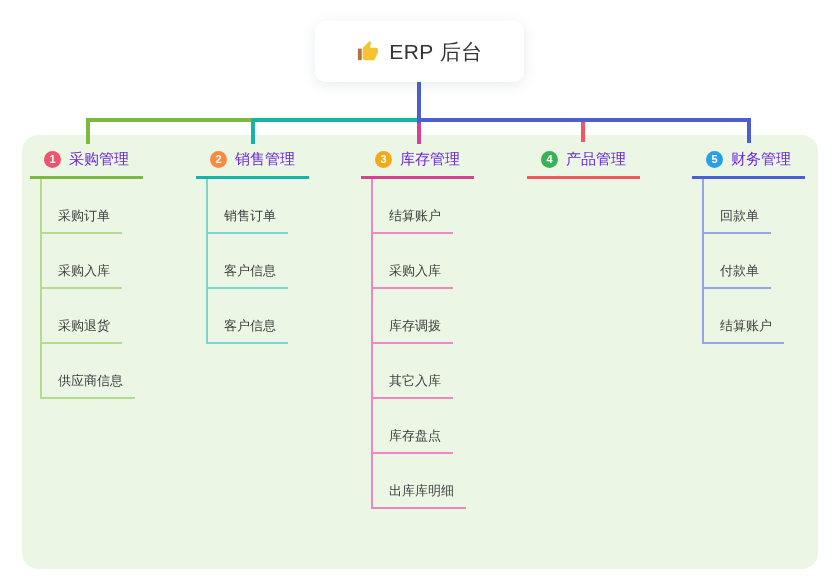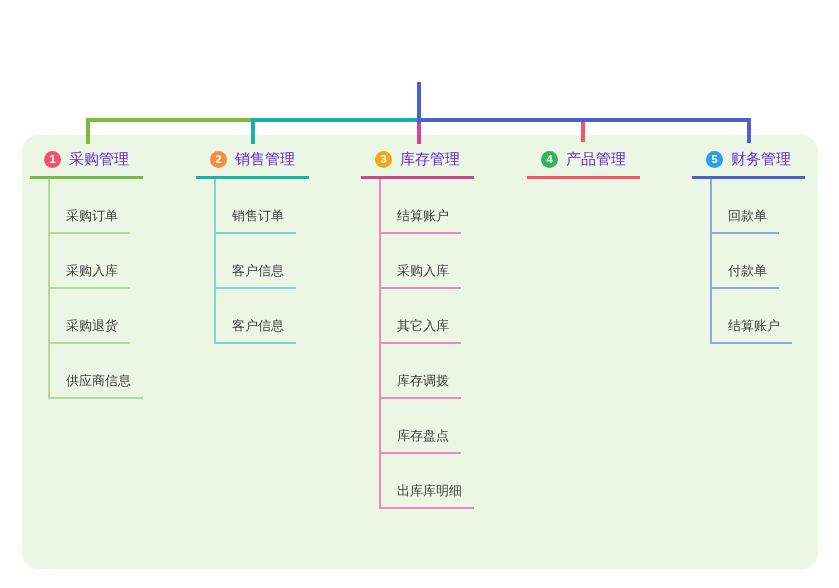--- a/index.html
+++ b/index.html
@@ -18,21 +18,21 @@
   
   .line{position:absolute;}
 
   
   .branch{position:absolute;top:150px;width:150px;}
   .branch-title{display:flex;align-items:center;gap:8px;padding:0 0 7px 14px;width:113px;
     box-sizing:border-box;border-bottom:3px solid var(--c);white-space:nowrap;cursor:default;}
   .badge{width:17px;height:17px;border-radius:50%;background:var(--bc);color:#ffffff;font-size:11px;
     font-weight:bold;line-height:17px;text-align:center;flex:0 0 17px;}
   .branch-label{font-size:15px;color:#6d28d9;font-weight:500;}
-  .children{position:relative;margin-left:18px;}
+  .children{position:relative;margin-left:10px;}
   .trunk{position:absolute;left:0;top:0;bottom:0;width:2px;background:var(--cl);}
   .child-row{height:55px;display:flex;align-items:flex-end;}
   .child-node{border-bottom:2px solid var(--cl);padding:0 12px 7px 18px;font-size:13px;
     color:#3d3d3d;white-space:nowrap;}
 </style>
 </head>
 <body>
 
 <div class="stage">
 
@@ -42,20 +42,29 @@
   <div class="line" style="left: 251px; top: 118px; width: 170px; height: 4px; background: rgb(23, 179, 170);"></div>
   <div class="line" style="left: 417px; top: 118px; width: 334px; height: 4px; background: rgb(75, 95, 211);"></div>
 
   <div class="line" style="left: 86px; top: 118px; width: 4px; height: 26px; background: rgb(124, 185, 62);"></div>
   <div class="line" style="left: 251px; top: 118px; width: 4px; height: 26px; background: rgb(23, 179, 170);"></div>
   <div class="line" style="left: 417px; top: 120px; width: 4px; height: 24px; background: rgb(212, 67, 143);"></div>
   <div class="line" style="left: 581px; top: 122px; width: 4px; height: 20px; background: rgb(244, 85, 95);"></div>
   <div class="line" style="left: 747px; top: 118px; width: 4px; height: 25px; background: rgb(75, 95, 211);"></div>
   <div class="line" style="left: 417px; top: 82px; width: 4px; height: 41px; background: rgb(75, 95, 211);"></div>
 
+  <div class="root-node">
+    <span style="display:inline-flex">
+      <svg width="23" height="23" viewBox="0 0 24 24">
+        <path d="M2 21h4V9H2v12z" fill="#b5713f"></path>
+        <path d="M23 10c0-1.1-.9-2-2-2h-6.31l.95-4.57.03-.32c0-.41-.17-.79-.44-1.06L14.17 1 7.59 7.59C7.22 7.95 7 8.45 7 9v10c0 1.1.9 2 2 2h9c.83 0 1.54-.5 1.84-1.22l3.02-7.05c.09-.23.14-.47.14-.73v-2z" fill="#f7c231"></path>
+      </svg>
+    </span>
+    <span class="root-label">ERP 后台</span>
+  </div>
 
   <div class="branch" style="left: 30px; --c: #7cb93e; --cl: #b4dc90; --bc: #f1536e;">
     <div class="branch-title">
       <span class="badge">1</span>
       <span class="branch-label">采购管理</span>
     </div>
     <div class="children">
       <div class="trunk"></div>
       <div class="child-row">
           <span class="child-node">采购订单</span>
@@ -98,24 +107,24 @@
     </div>
     <div class="children">
       <div class="trunk"></div>
       <div class="child-row">
           <span class="child-node">结算账户</span>
         </div>
       <div class="child-row">
           <span class="child-node">采购入库</span>
         </div>
       <div class="child-row">
-          <span class="child-node">其它入库</span>
+          <span class="child-node">库存调拨</span>
         </div>
       <div class="child-row">
-          <span class="child-node">库存调拨</span>
+          <span class="child-node">其它入库</span>
         </div>
       <div class="child-row">
           <span class="child-node">库存盘点</span>
         </div>
       <div class="child-row">
           <span class="child-node">出库库明细</span>
         </div>
     </div>
   </div>
 

